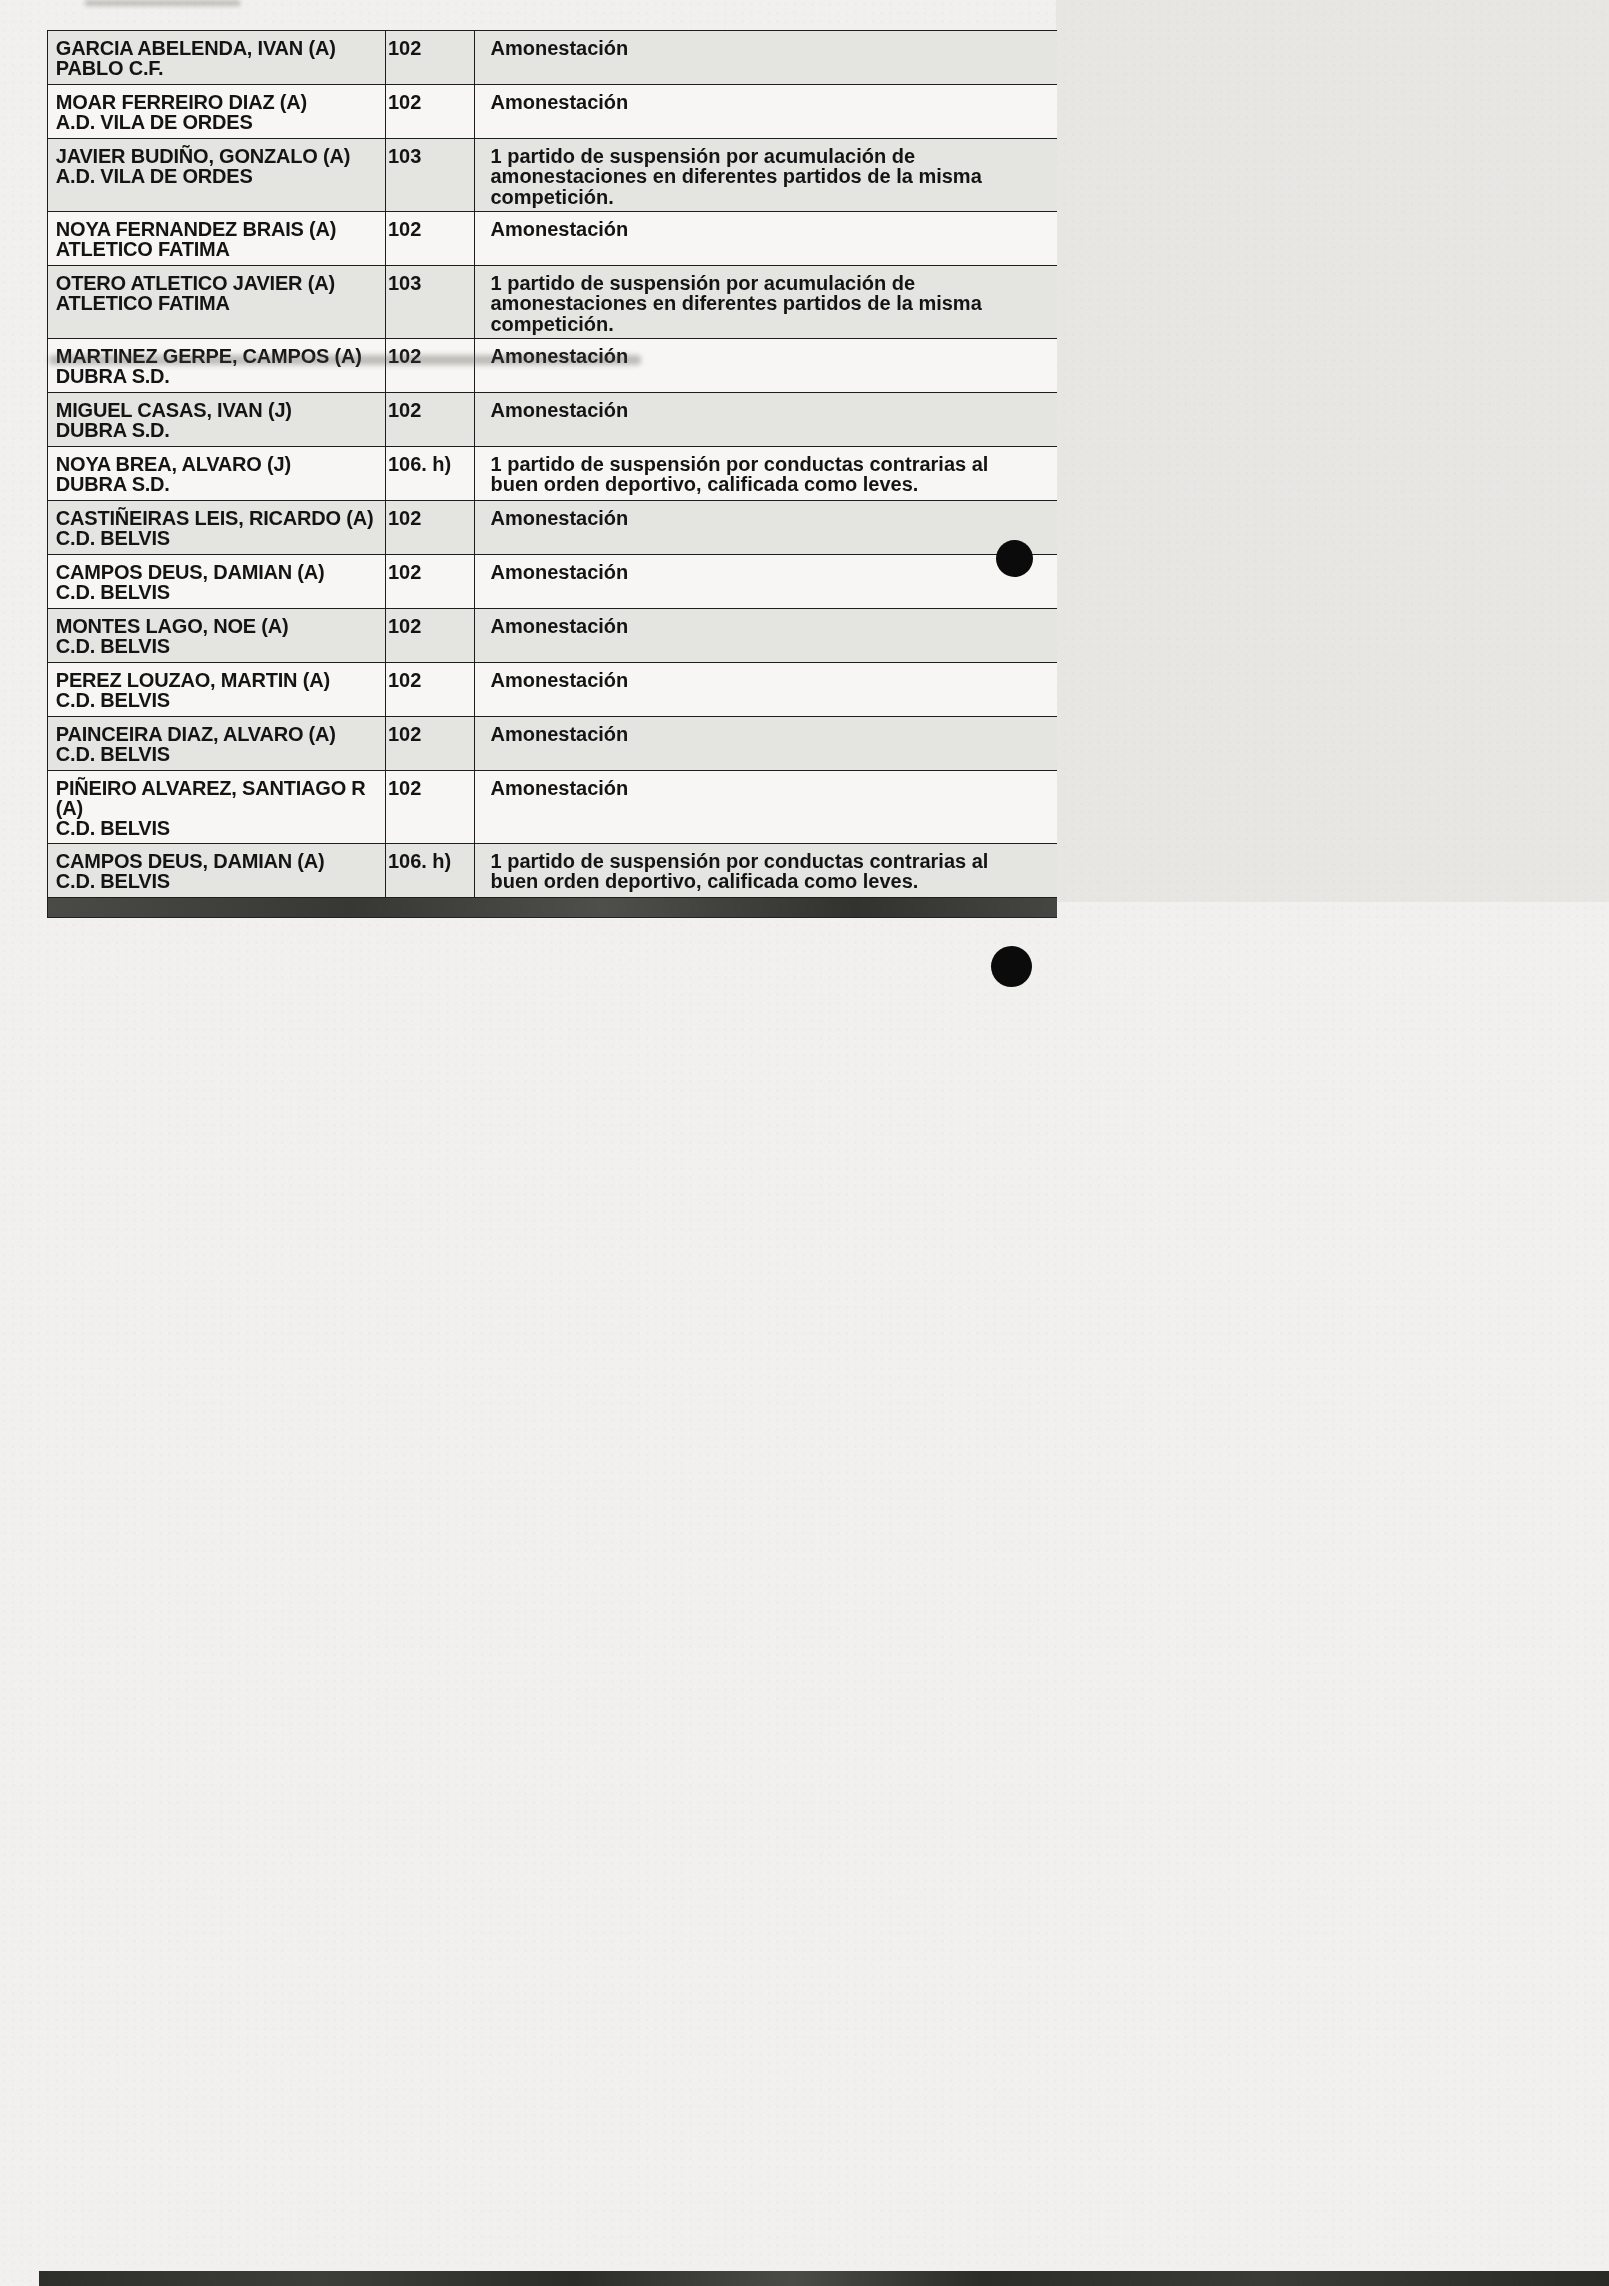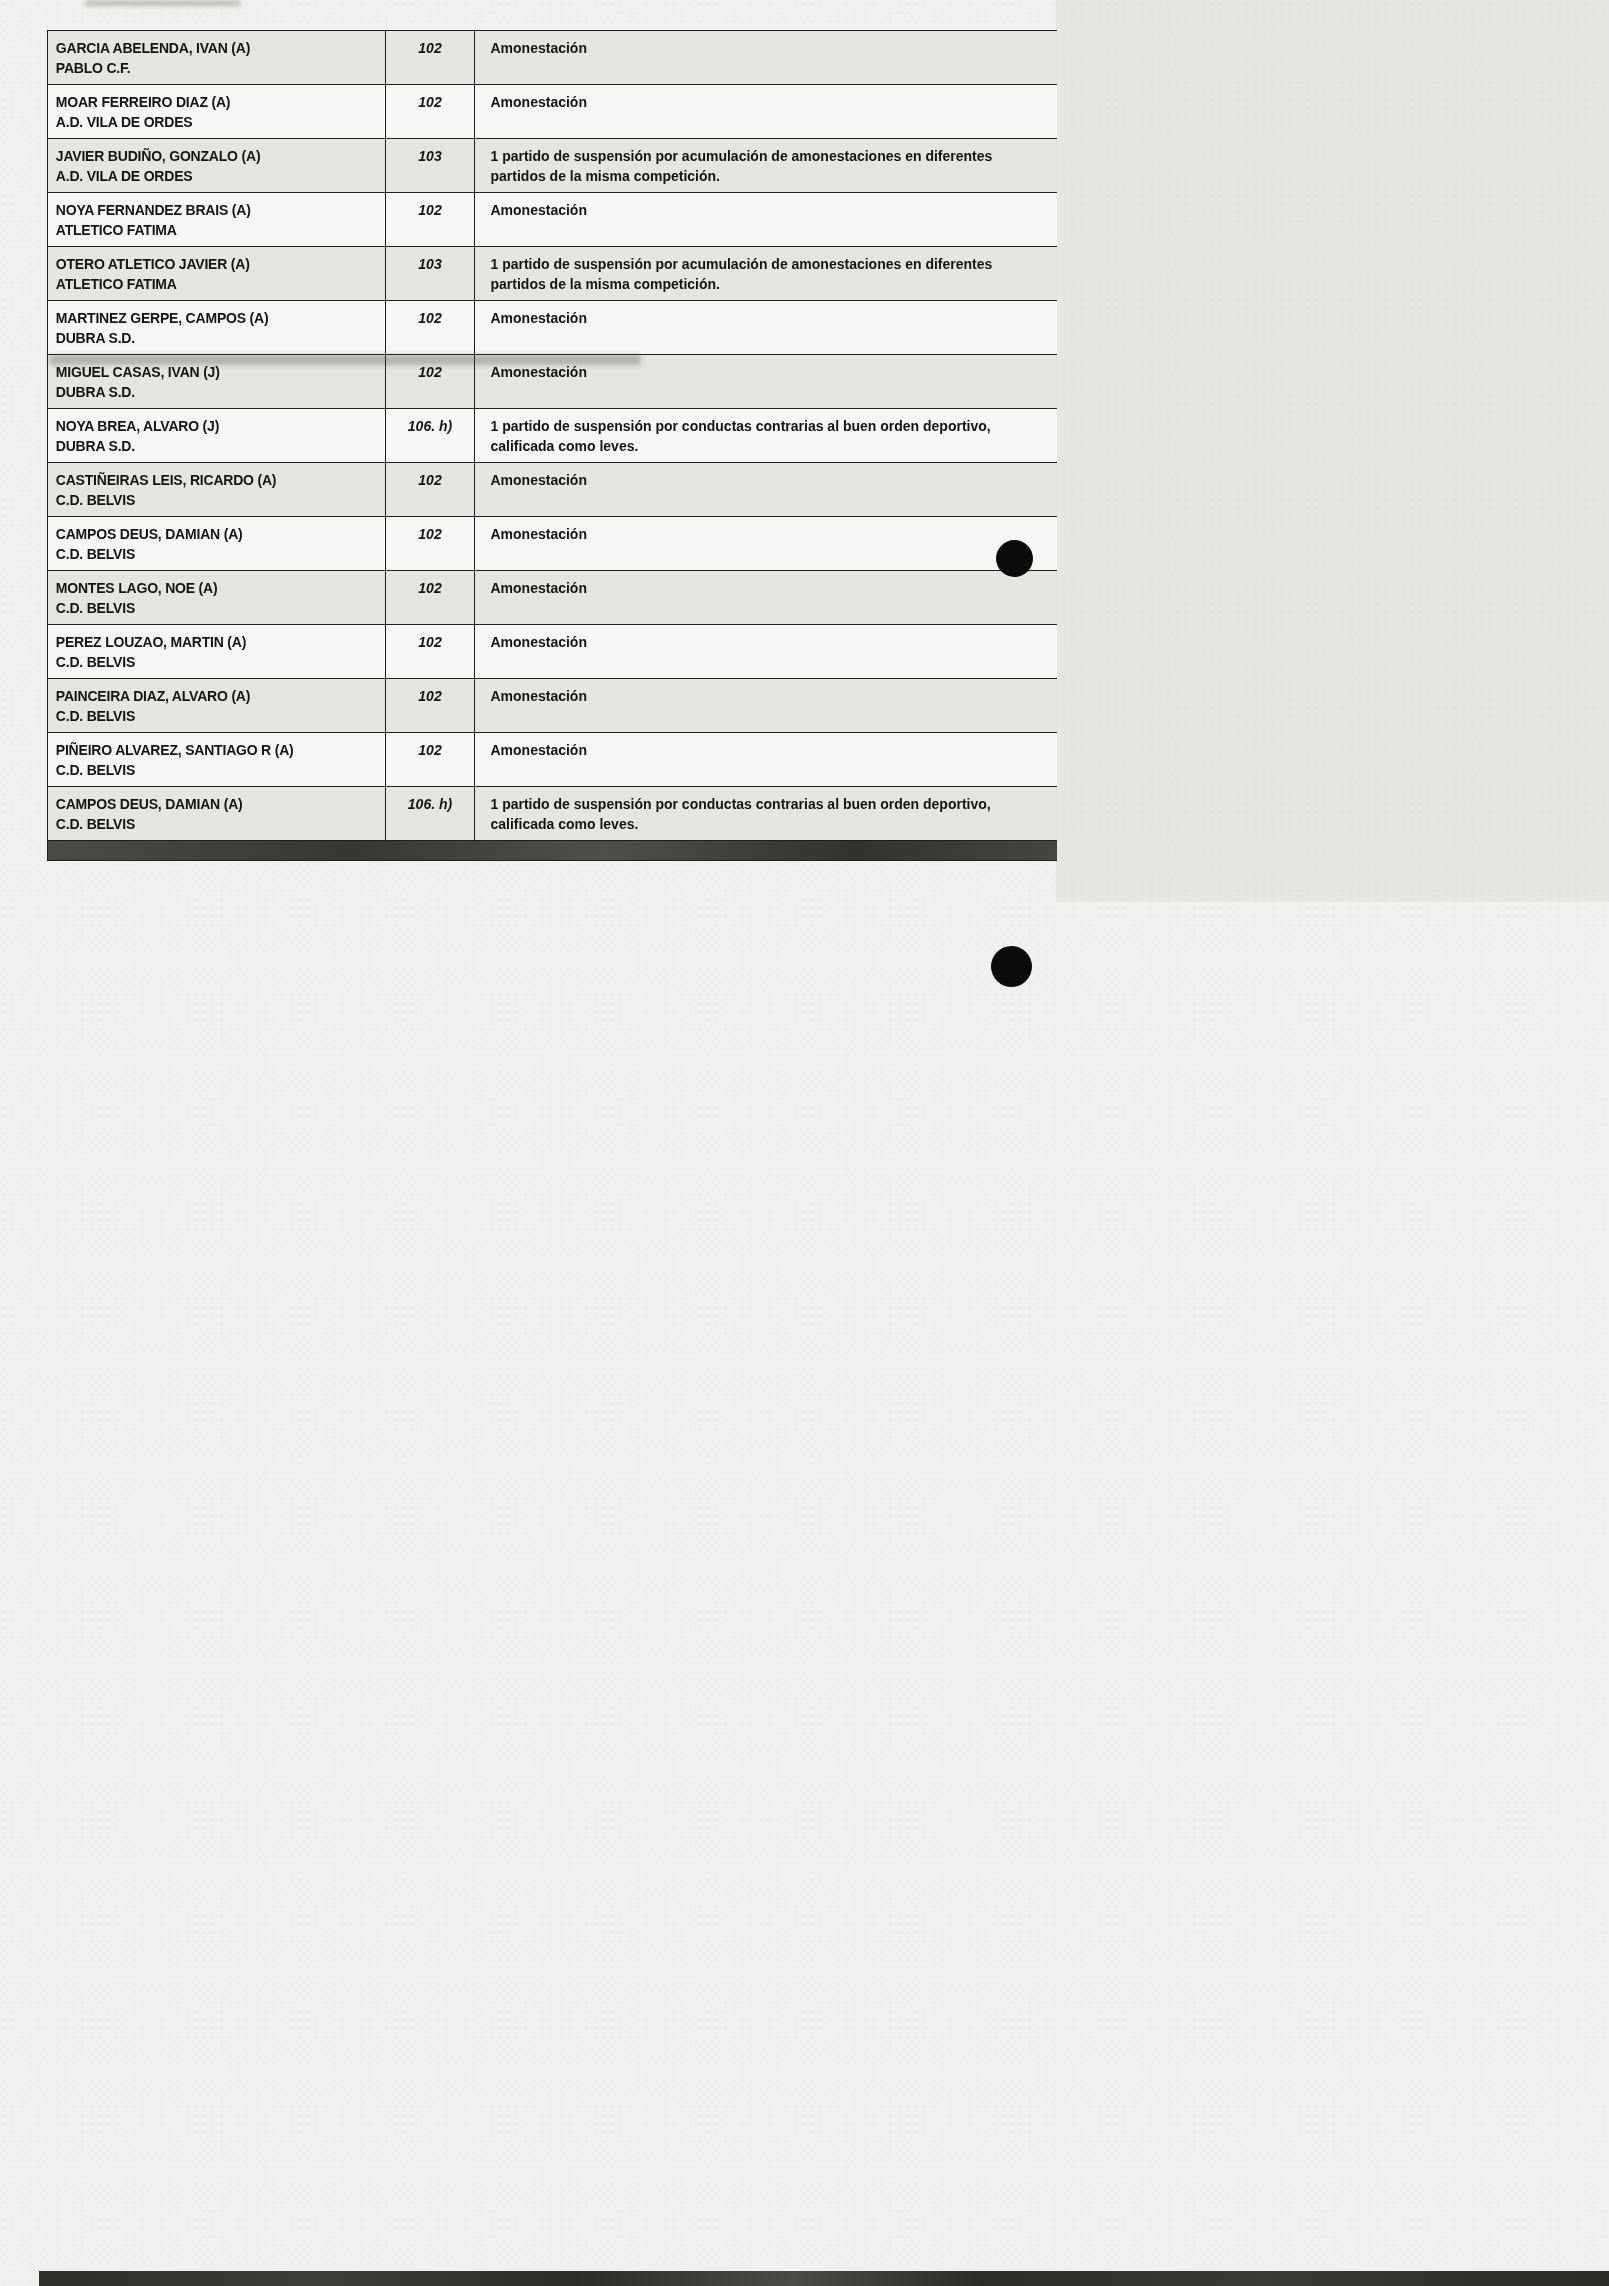--- a/index.html
+++ b/index.html
@@ -27,35 +27,33 @@
     display: flex;
     min-height: 53px;
     border-bottom: 1.9px solid #1e1e1e;
     background: #f7f6f4;
   }
   .row.shaded { background: #e4e4e1; }
   .cell {
     box-sizing: border-box;
     font-weight: 700;
     color: #141414;
-    font-size: 14px;
+    font-size: 20px;
     line-height: 20.4px;
   }
   .name-cell {
     width: 338px;
     border-right: 1.9px solid #1e1e1e;
     padding: 6.8px 5.8px 3.9px 7.8px;
     letter-spacing: -0.2px;
   }
   .article-cell {
     width: 89px;
     border-right: 1.9px solid #1e1e1e;
-    text-align: center;
     padding: 6.8px 1.9px 3.9px 1.9px;
-    font-style: italic;
   }
   .sanction-cell {
     flex: 1;
     padding: 6.8px 17.5px 3.9px 15.5px;
   }
   .table-bottom-shadow {
     height: 19.4px;
     background: linear-gradient(90deg, #4a4a46 0%, #373733 30%, #4e4e4a 55%, #32322f 80%, #454541 100%);
     border-bottom: 1px solid #222;
   }

